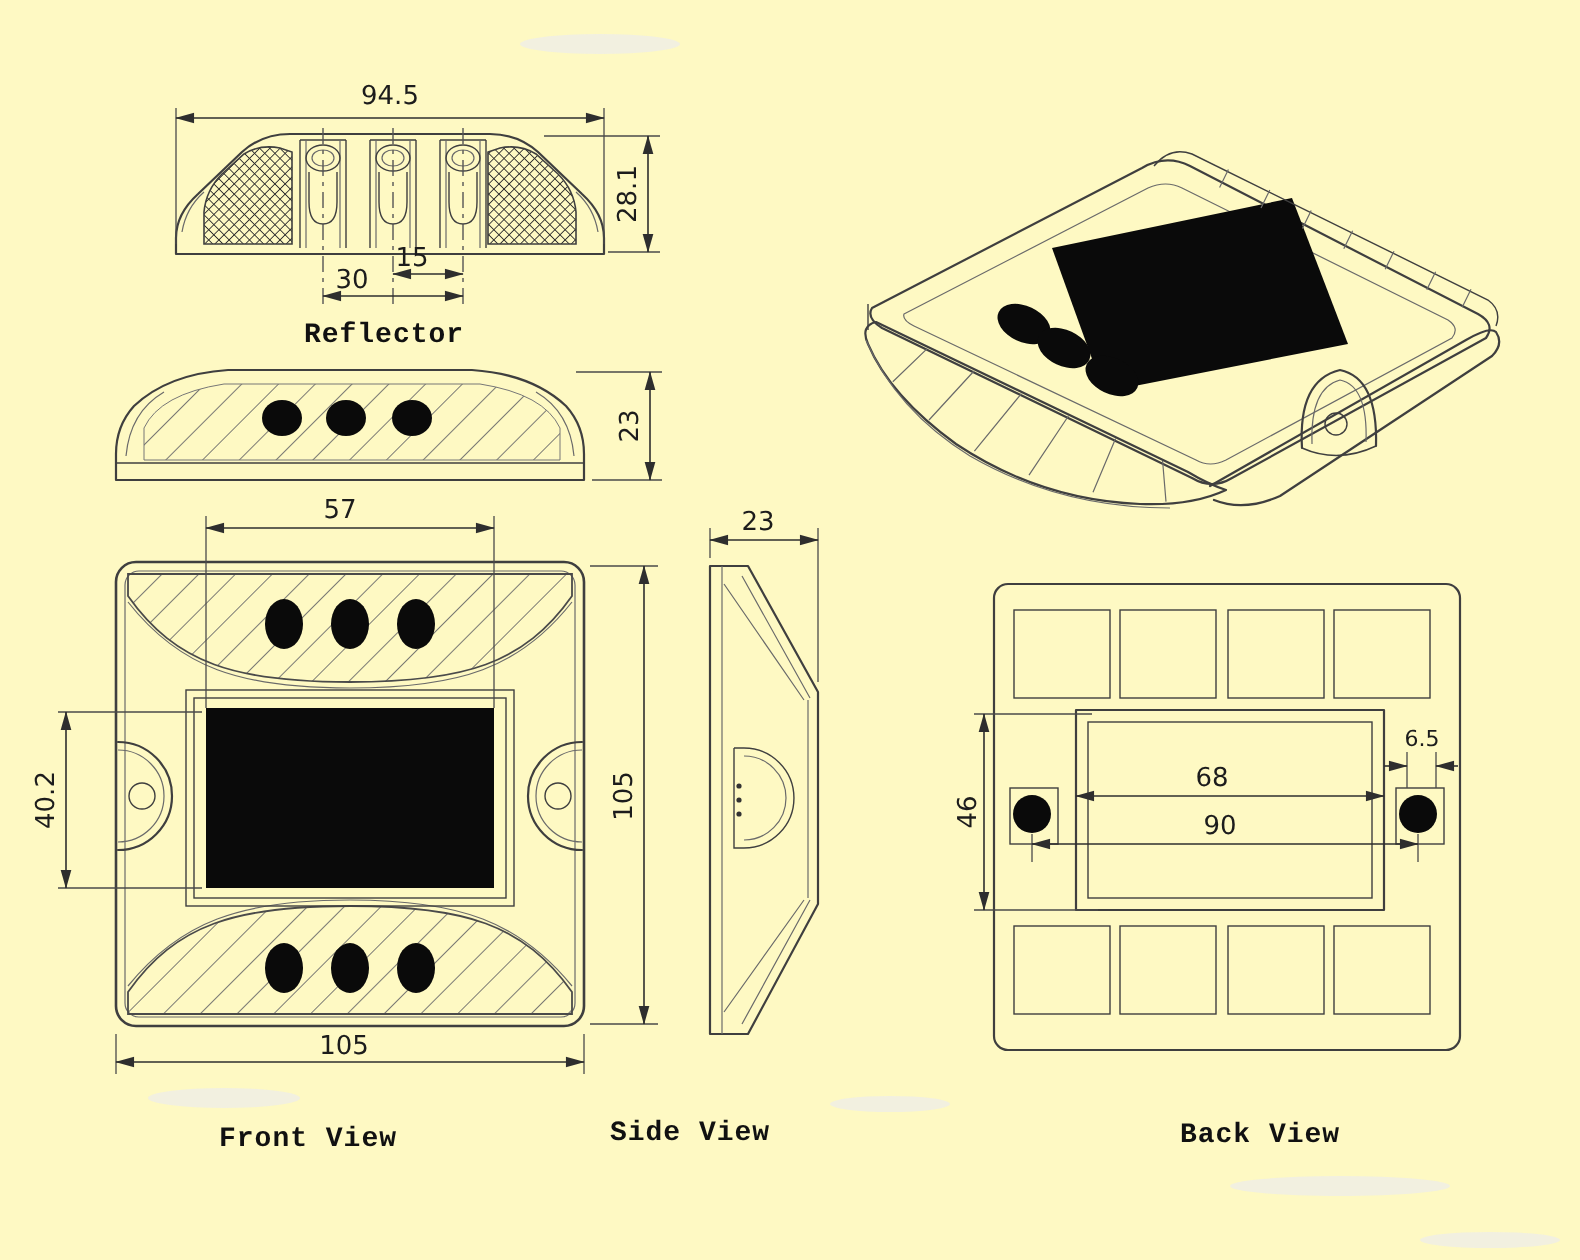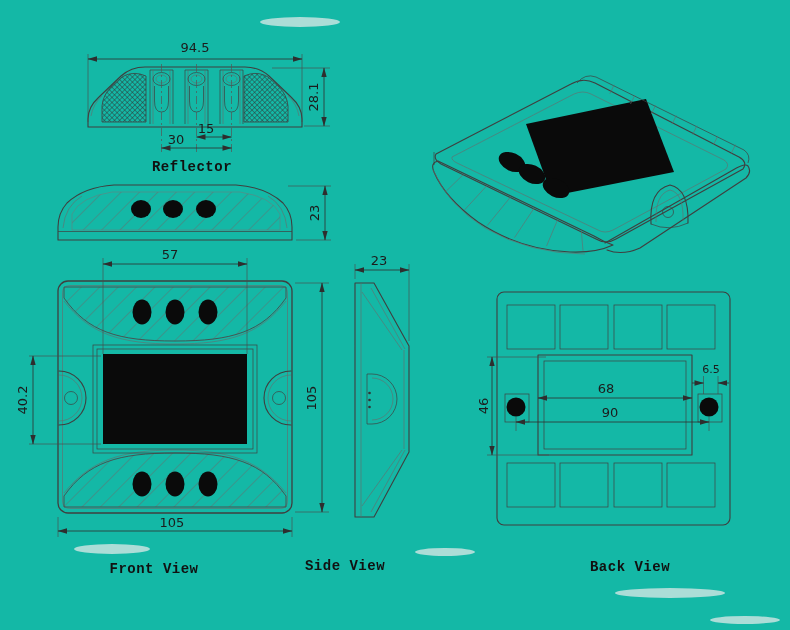--- a/index.html
+++ b/index.html
@@ -1,16 +1,16 @@
 <!DOCTYPE html>
 <html><head>
 <meta charset="utf-8">
 <style>
   html,body{margin:0;padding:0;background:#fff;}
-  .canvas{position:relative;width:790px;height:630px;background:#14b8a6;overflow:hidden;
+  .canvas{position:relative;width:790px;height:630px;background:#fef9c3;overflow:hidden;
           font-family:"DejaVu Sans",sans-serif;}
   svg{display:block}
   .ln{stroke:#3f3f3f;stroke-width:1.1;fill:none;stroke-linecap:round;stroke-linejoin:round;}
   .ln-th{stroke:#3f3f3f;stroke-width:0.7;fill:none;}
   .ln-lt{stroke:#6a6a6a;stroke-width:0.6;fill:none;}
   .dimln{stroke:#2e2e2e;stroke-width:0.8;fill:none;}
   .extln{stroke:#4a4a4a;stroke-width:0.65;fill:none;}
   .cl{stroke:#555;stroke-width:0.7;fill:none;stroke-dasharray:8 3 2 3;}
   .blk{fill:#0a0a0a;stroke:none;}
   .dim{font-family:"DejaVu Sans",sans-serif;font-size:13px;fill:#1c1c1c;text-anchor:middle;}

